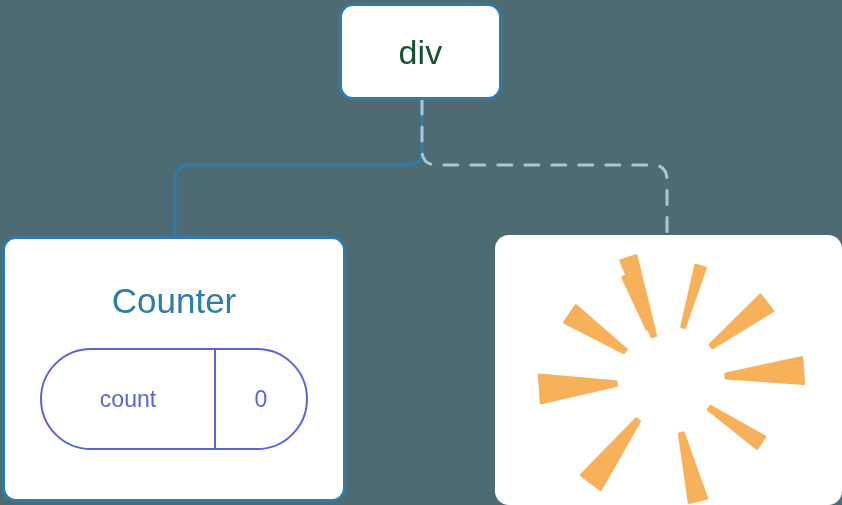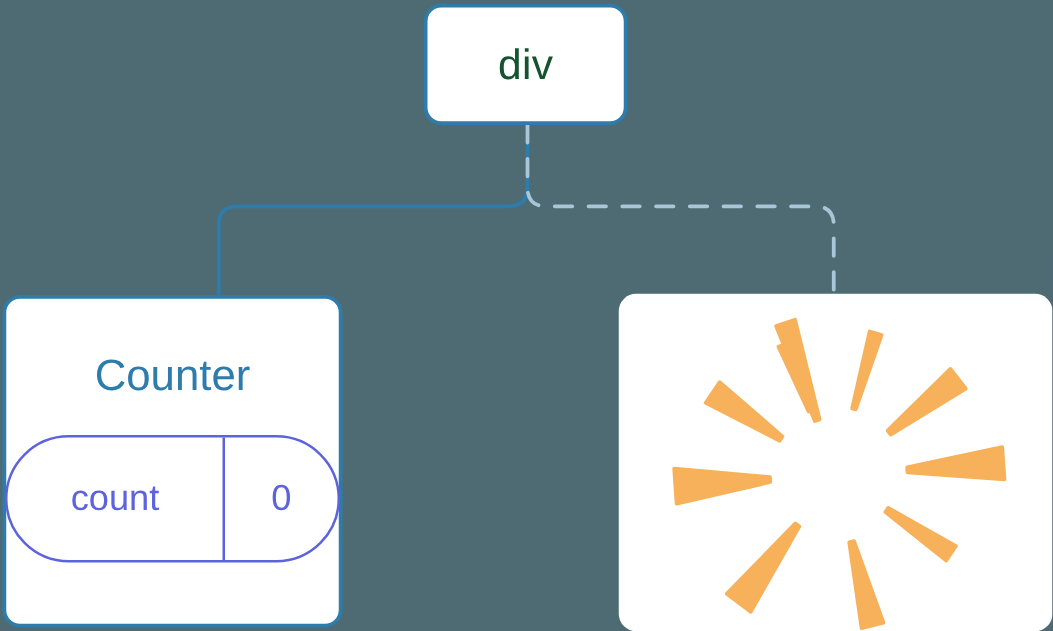--- a/index.html
+++ b/index.html
@@ -58,21 +58,21 @@
     color: #14532d;
     font-size: 34px;
     letter-spacing: .2px;
     line-height: 1;
   }
 
   
   #node-counter {
     left: 2px;
     top: 236px;
-    width: 272px;
+    width: 344px;
     height: 266px;
     padding-top: 44px;
     display: flex;
     flex-direction: column;
     align-items: center;
   }
   #node-counter .node-title {
     color: #2d7cab;
     font-size: 35px;
     line-height: 1;
@@ -89,21 +89,21 @@
     display: flex;
     align-items: stretch;
     box-sizing: border-box;
   }
   .state-pill .pill-key,
   .state-pill .pill-val {
     display: flex;
     align-items: center;
     justify-content: center;
     color: #5c63dd;
-    font-size: 29px;
+    font-size: 23px;
     line-height: 1;
   }
   .state-pill .pill-key {
     width: 172px;
   }
   .state-pill .pill-divider {
     width: 2px;
     background: #5c63dd;
   }
   .state-pill .pill-val {

